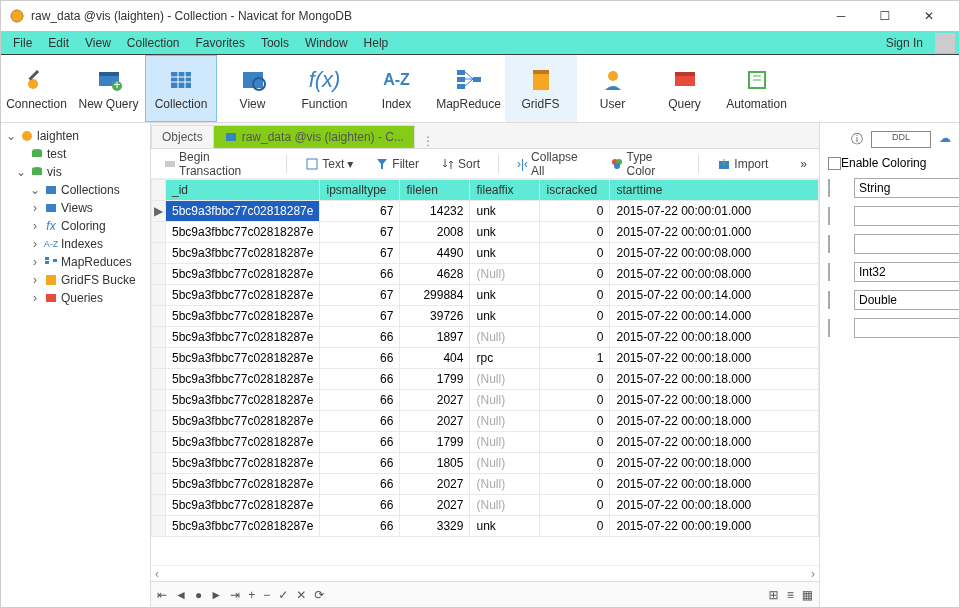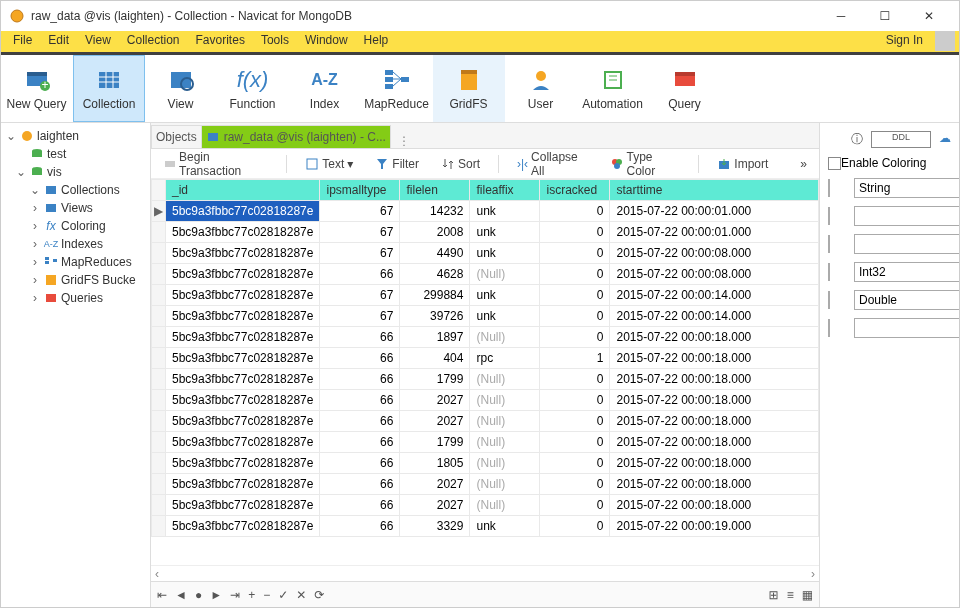--- a/index.html
+++ b/index.html
@@ -1,39 +1,39 @@
 <!DOCTYPE html>
 <html><head>
 <meta charset="utf-8">
 <style>
 *{box-sizing:border-box;margin:0;padding:0;font-family:"Segoe UI",Tahoma,sans-serif;font-size:12px}
 body{width:960px;height:608px;overflow:hidden;background:#fff;display:flex;flex-direction:column;border:1px solid #ccc}
 .titlebar{height:30px;display:flex;align-items:center;padding:0 8px;background:#fff}
 .titlebar .icon{width:16px;height:16px;margin-right:6px}
 .titlebar .title{flex:1;color:#333}
 .titlebar .btn{width:44px;height:30px;display:flex;align-items:center;justify-content:center;color:#333}
-.menubar{height:24px;display:flex;padding:0 4px;background:#fde047;border-bottom:3px solid #404040}
+.menubar{height:24px;display:flex;align-items:center;padding:0 4px;background:#5eead4;border-bottom:1px solid #404040}
 .menubar span{padding:2px 8px;color:#333}
 .menubar .spacer{flex:1}
 .menubar .signin{color:#333;padding:2px 8px}
 .menubar .avatar{width:20px;height:20px;background:#ccc;margin-left:4px}
 .toolbar{height:68px;display:flex;background:#fff;border-bottom:1px solid #ddd}
 .tbtn{width:72px;display:flex;flex-direction:column;align-items:center;justify-content:center;gap:3px;color:#333;border-right:1px solid transparent}
 .tbtn.active{background:#cfe8fb;border:1px solid #7ec0ee}
 .tbtn .ticon{width:28px;height:28px;display:flex;align-items:center;justify-content:center;font-size:20px}
 .content{flex:1;display:flex;overflow:hidden}
 .sidebar{width:150px;border-right:1px solid #ddd;overflow:auto;padding:4px 0}
 .tree-item{display:flex;align-items:center;padding:1px 4px;gap:2px;color:#333;white-space:nowrap}
 .tree-item.sel{background:#cfe8fb}
 .tree-item .caret{width:12px;text-align:center;color:#666}
 .tree-item .ticon2{width:16px;height:16px;display:flex;align-items:center;justify-content:center}
 .pad1{padding-left:14px}.pad2{padding-left:28px}.pad3{padding-left:42px}
 .main{flex:1;display:flex;flex-direction:column;overflow:hidden}
 .tabs{height:26px;display:flex;align-items:end;border-bottom:1px solid #ddd;background:#f5f5f5}
-.tab{padding:4px 4px;border:1px solid #ddd;border-bottom:none;background:#f5f5f5;margin-right:-1px;color:#555;display:flex;align-items:center;gap:4px}
+.tab{padding:4px 10px;border:1px solid #ddd;border-bottom:none;background:#f5f5f5;margin-right:-1px;color:#555;display:flex;align-items:center;gap:4px}
 .tab.active{background:#84cc16}
 .tabs .dot{margin-left:8px;color:#888}
 .tool2{height:30px;display:flex;align-items:center;gap:10px;padding:0 6px;border-bottom:1px solid #eee}
 .tool2 .btn2{display:flex;align-items:center;gap:3px;padding:2px 6px;color:#444}
 .tool2 .sep{width:1px;height:18px;background:#ddd;margin:0 2px}
 .grid{flex:1;overflow:auto;position:relative}
 table{border-collapse:collapse;width:100%}
 th,td{border:1px solid #e9e9e9;padding:2px 6px;text-align:left;height:21px;white-space:nowrap;overflow:hidden}
 th{background:#5eead4;font-weight:normal;color:#333;position:sticky;top:0}
 td.num{text-align:right}
@@ -77,20 +77,29 @@
   <span>Help</span>
   <span class="spacer"></span>
   <span class="signin">Sign In</span>
   <div class="avatar"></div>
 </div>
 
 <div class="toolbar">
   <div class="tbtn">
       <div class="ticon">
         <svg width="28" height="28">
+          <circle cx="10" cy="18" r="5" fill="#f5a623"></circle>
+          <rect x="14" y="4" width="3" height="12" fill="#555" transform="rotate(45 14 4)"></rect>
+        </svg>
+      </div>
+      <span>Connection</span>
+    </div>
+  <div class="tbtn">
+      <div class="ticon">
+        <svg width="28" height="28">
           <rect x="4" y="6" width="20" height="14" fill="#3b82c4"></rect>
           <rect x="4" y="6" width="20" height="4" fill="#2a5d8f"></rect>
           <circle cx="22" cy="20" r="5" fill="#4caf50"></circle>
           <text x="22" y="23" fill="#fff" font-size="8" text-anchor="middle">+</text>
         </svg>
       </div>
       <span>New Query</span>
     </div>
   <div class="tbtn active">
       <div class="ticon">
@@ -149,35 +158,35 @@
         <svg width="28" height="28">
           <circle cx="14" cy="10" r="5" fill="#f5a623"></circle>
           <path d="M6 24 Q14 16 22 24" fill="#3b82c4"></path>
         </svg>
       </div>
       <span>User</span>
     </div>
   <div class="tbtn">
       <div class="ticon">
         <svg width="28" height="28">
+          <rect x="4" y="6" width="20" height="14" fill="#e84b3c"></rect>
+          <rect x="4" y="6" width="20" height="4" fill="#b83a2e"></rect>
+        </svg>
+      </div>
+      <span>Query</span>
+    </div>
+  <div class="tbtn">
+      <div class="ticon">
+        <svg width="28" height="28">
           <rect x="6" y="6" width="16" height="16" fill="none" stroke="#4caf50" stroke-width="2"></rect>
           <line x1="10" y1="10" x2="18" y2="10" stroke="#4caf50"></line>
           <line x1="10" y1="14" x2="18" y2="14" stroke="#4caf50"></line>
         </svg>
       </div>
       <span>Automation</span>
-    </div>
-  <div class="tbtn">
-      <div class="ticon">
-        <svg width="28" height="28">
-          <rect x="4" y="6" width="20" height="14" fill="#e84b3c"></rect>
-          <rect x="4" y="6" width="20" height="4" fill="#b83a2e"></rect>
-        </svg>
-      </div>
-      <span>Query</span>
     </div>
 </div>
 
 <div class="content">
 
   <div class="sidebar">
     <div class="tree-item">
         <span class="caret">⌄</span>
         <span class="ticon2">
           <svg width="14" height="14">

